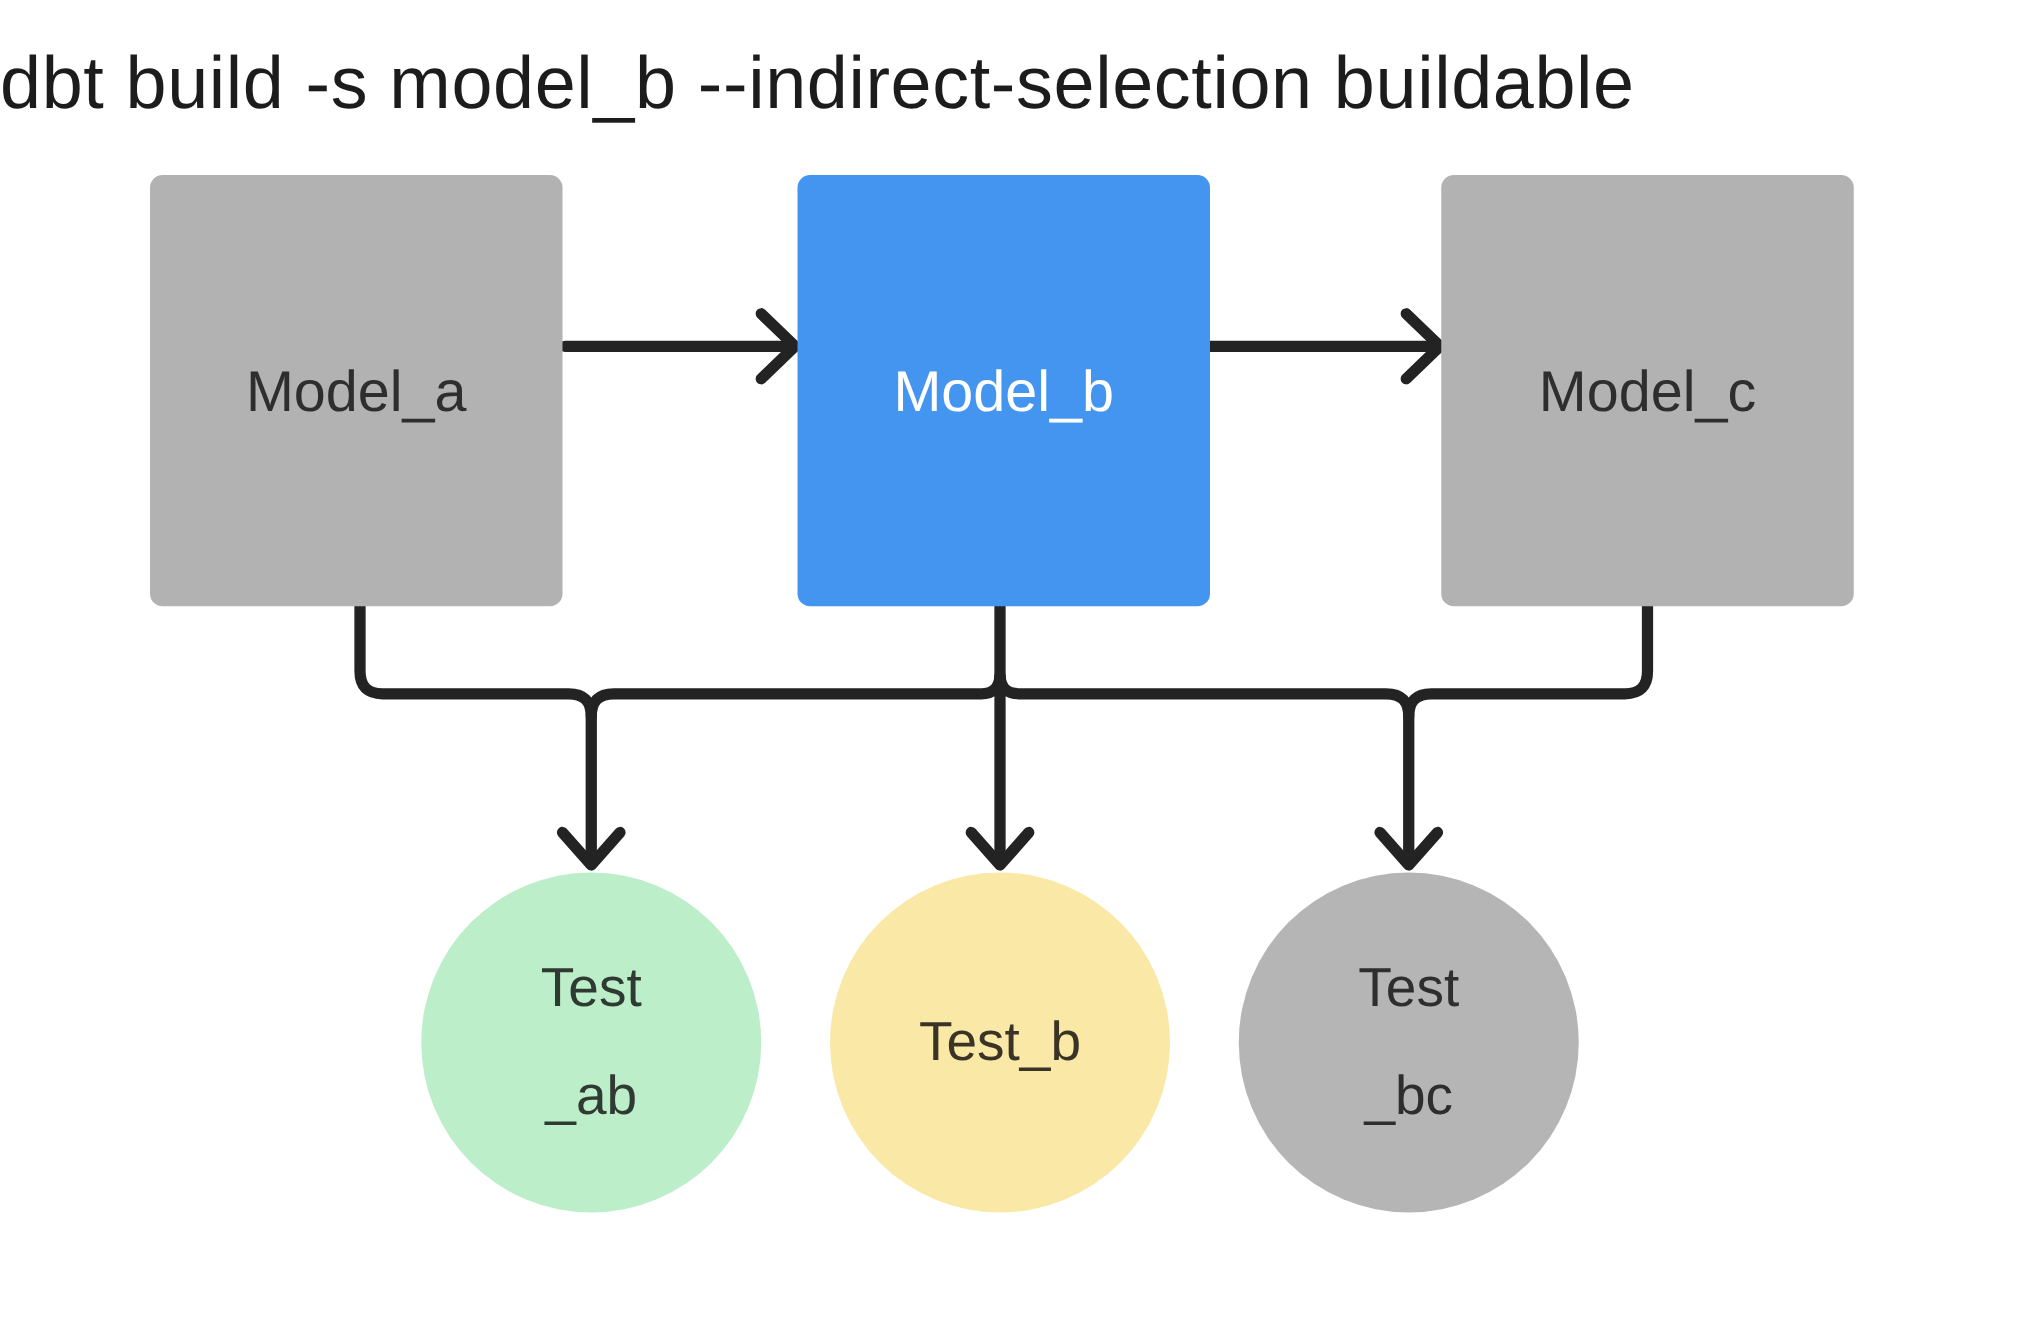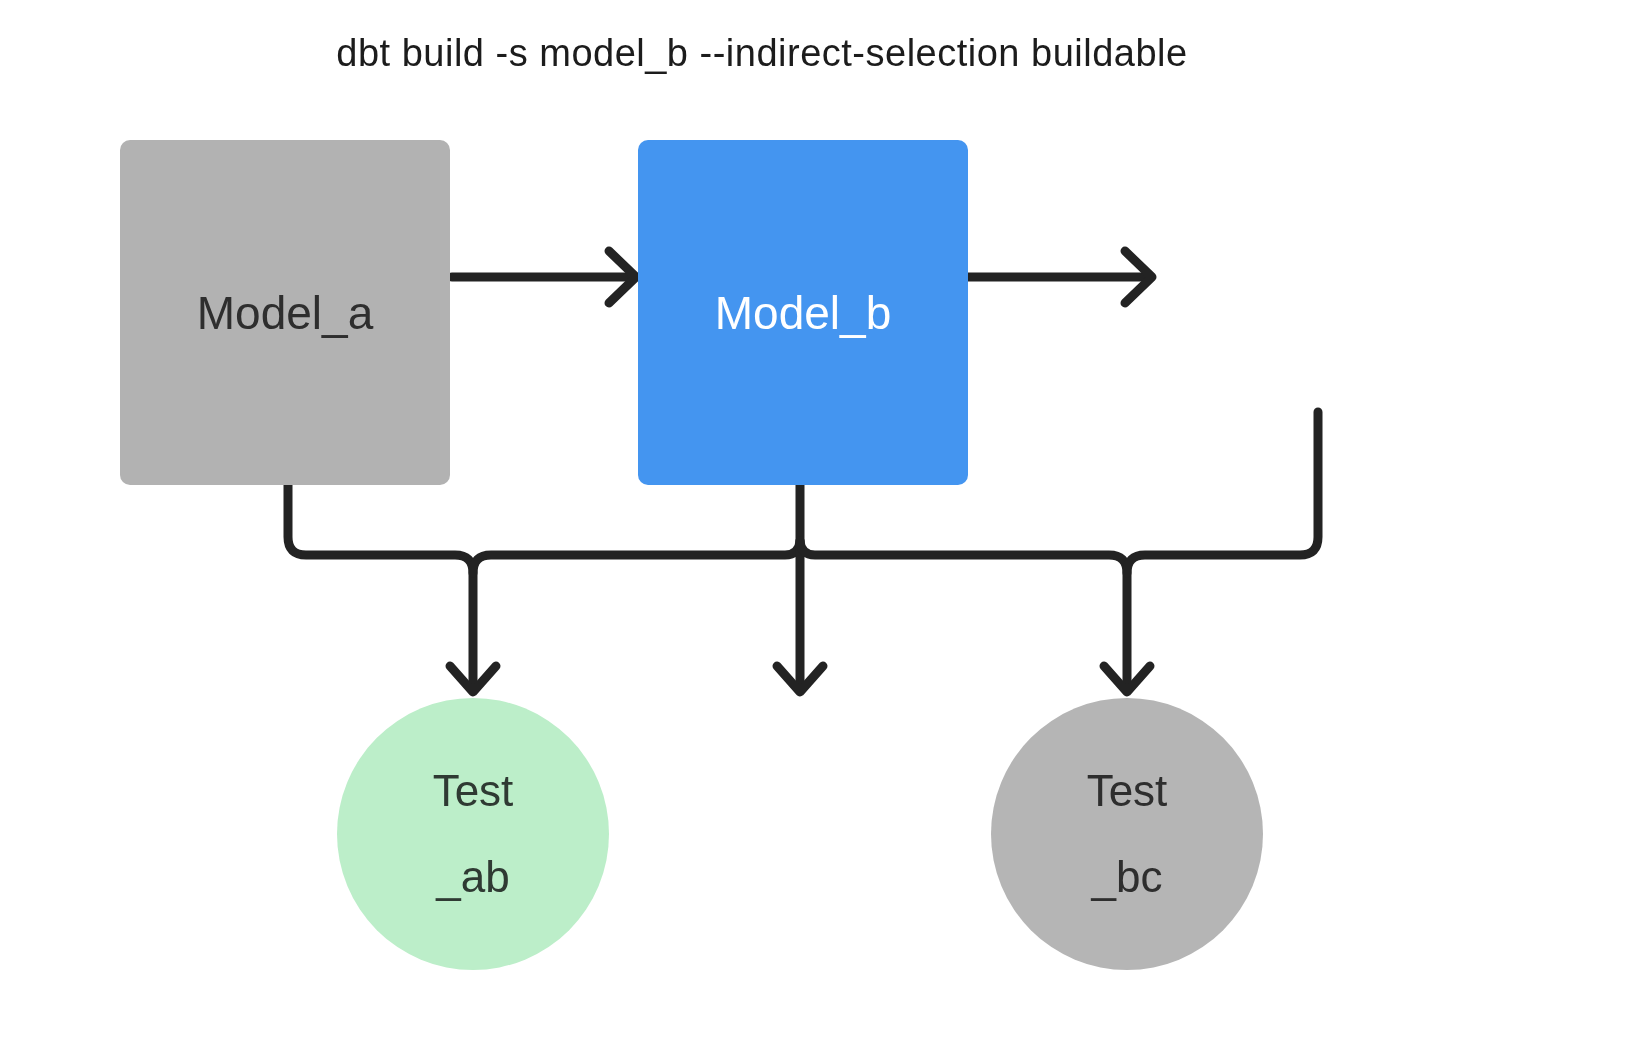--- a/index.html
+++ b/index.html
@@ -9,22 +9,21 @@
     height: 1060px;
     background: #ffffff;
     overflow: hidden;
     font-family: "Liberation Sans", sans-serif;
   }
   .title {
     position: absolute;
     left: 0;
     top: 32px;
     width: 1524px;
-    text-align: center;
-    font-size: 38px;
+    font-size: 59px;
     font-weight: 500;
     letter-spacing: 0.5px;
     color: #1c1c1c;
     white-space: nowrap;
   }
   .edges {
     position: absolute;
     left: 0; top: 0;
     width: 1630px; height: 1060px;
   }
@@ -101,25 +100,31 @@
   </svg>
 
   <div class="node model gray model-a">
     <span>Model_a</span>
   </div>
 
   <div class="node model blue model-b">
     <span>Model_b</span>
   </div>
 
+  <div class="node model gray model-c">
+    <span>Model_c</span>
+  </div>
 
   <div class="node test test-ab">
     <span>Test</span>
     <span>_ab</span>
   </div>
 
+  <div class="node test test-b">
+    <span>Test_b</span>
+  </div>
 
   <div class="node test test-bc">
     <span>Test</span>
     <span>_bc</span>
   </div>
 
 </div>
 
 </body></html>

